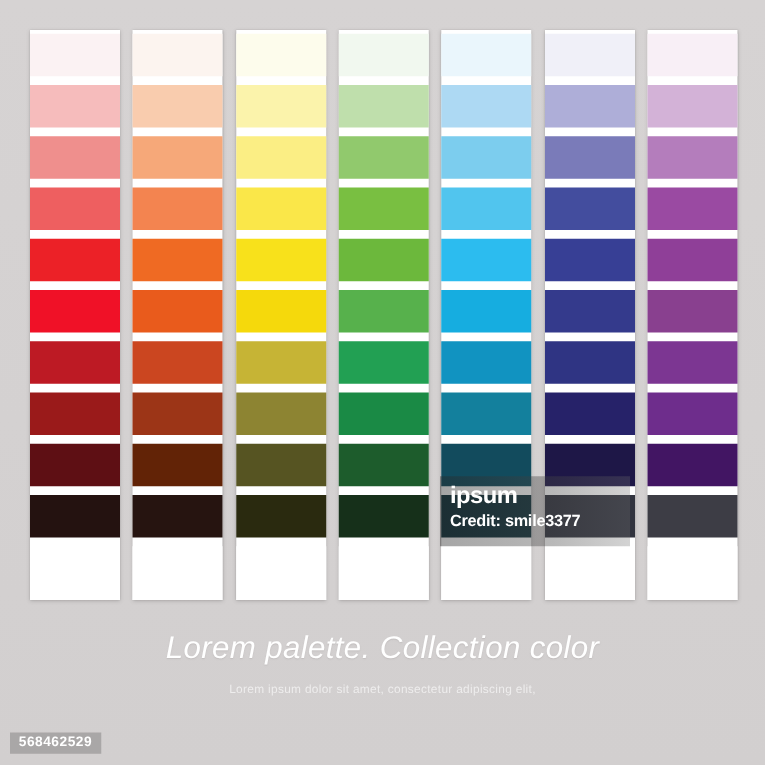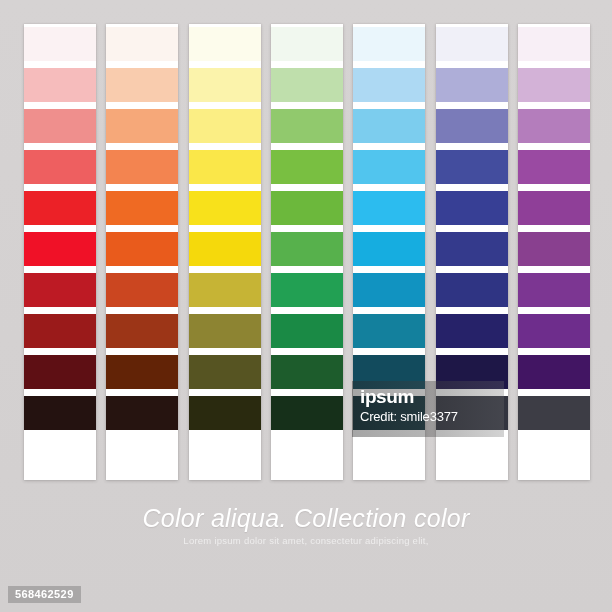--- a/index.html
+++ b/index.html
@@ -64,21 +64,21 @@
   }
   #palette-title {
     font-size: 25px;
     font-style: italic;
     color: #ffffff;
     letter-spacing: 0.3px;
     line-height: 32px;
     text-shadow: 0 1px 1px rgba(160,155,155,0.35);
   }
   #caption-sub {
-    margin-top: 0;
+    margin-top: 11px;
     font-size: 9.5px;
     line-height: 13px;
     color: rgba(255,255,255,0.62);
     letter-spacing: 0.25px;
   }
   #caption-sub div { white-space: nowrap; }
 
   
   #watermark {
     position: absolute;
@@ -92,21 +92,21 @@
     box-sizing: border-box;
   }
   #wm-brand {
     font-size: 19px;
     font-weight: bold;
     line-height: 23px;
     letter-spacing: -0.4px;
   }
   #wm-credit {
     font-size: 13px;
-    font-weight: normal;
+    font-weight: bold;
     line-height: 17px;
     letter-spacing: -0.2px;
   }
 
   
   #asset-id {
     position: absolute;
     left: 8px;
     top: 586px;
     font-size: 11px;
@@ -210,21 +210,21 @@
         <div class="swatch" style="background: rgb(137, 64, 143);"></div>
         <div class="swatch" style="background: rgb(124, 54, 146);"></div>
         <div class="swatch" style="background: rgb(110, 45, 140);"></div>
         <div class="swatch" style="background: rgb(66, 21, 99);"></div>
         <div class="swatch" style="background: rgb(61, 61, 69);"></div>
         <div class="swatch blank"></div>
       </div>
     </div>
 
   <div id="caption">
-    <div id="palette-title">Color aliqua. Collection color</div>
+    <div id="palette-title">Lorem palette. Collection color</div>
     <div id="caption-sub">
       <div>Lorem ipsum dolor sit amet, consectetur adipiscing elit,</div>
     </div>
   </div>
 
   <div id="watermark">
     <div id="wm-brand">ipsum</div>
     <div id="wm-credit">Credit: smile3377</div>
   </div>
 

